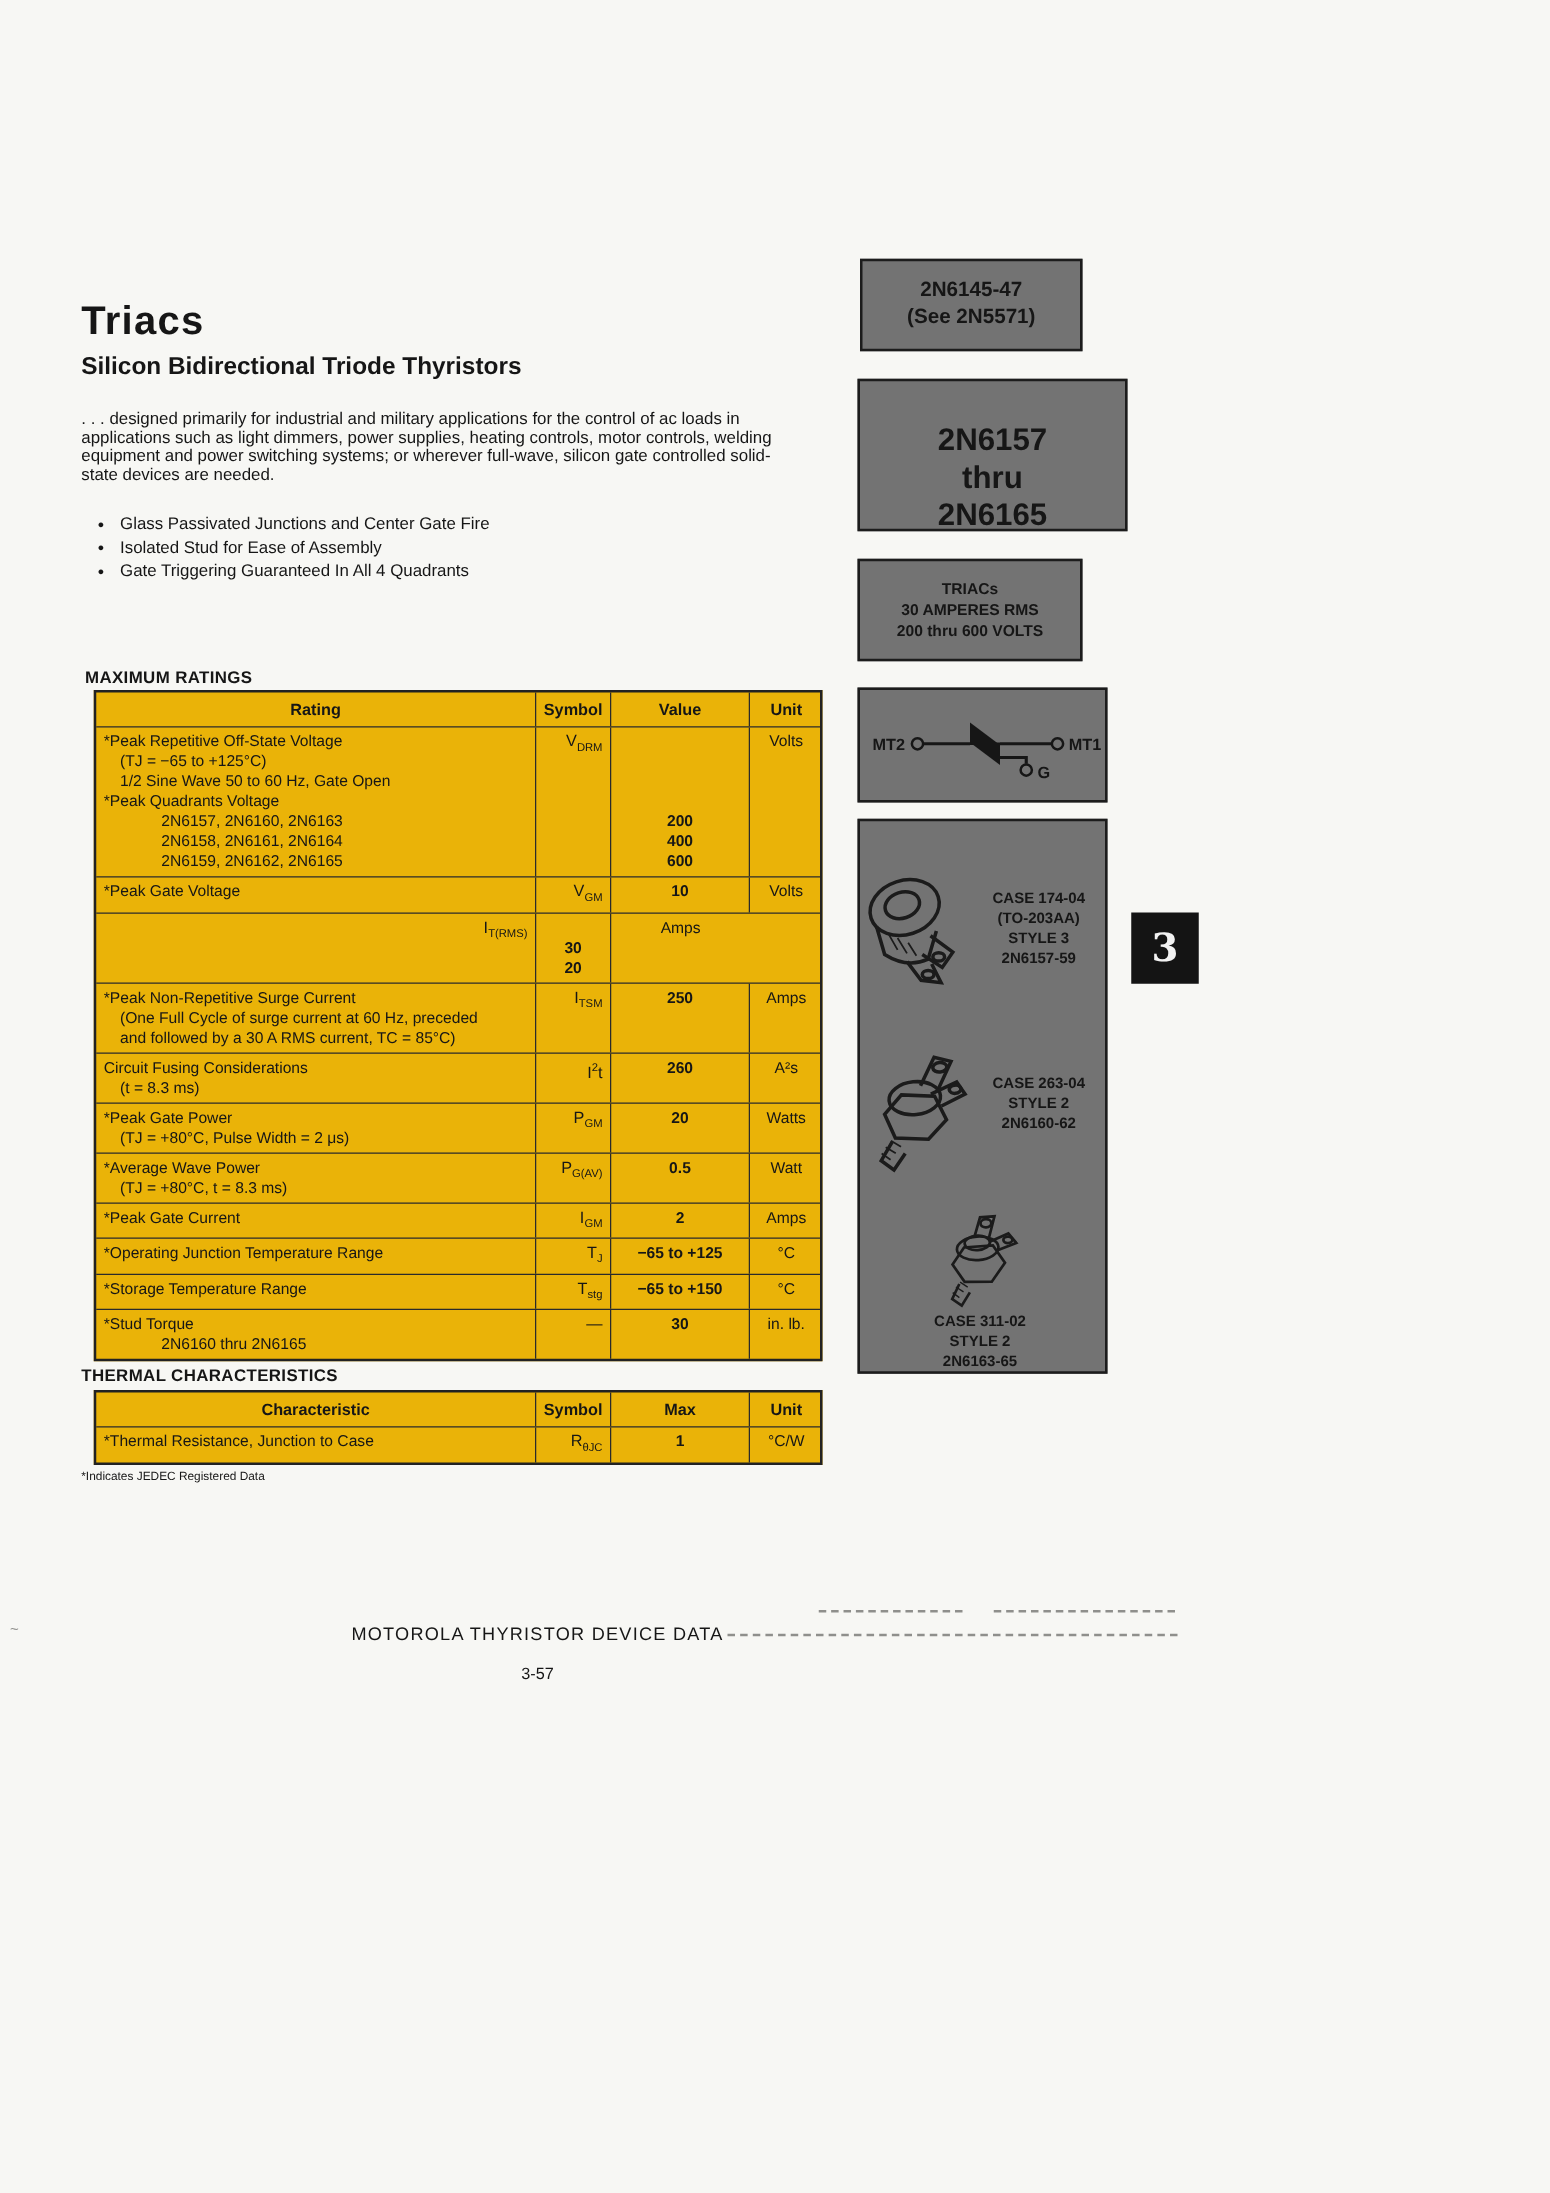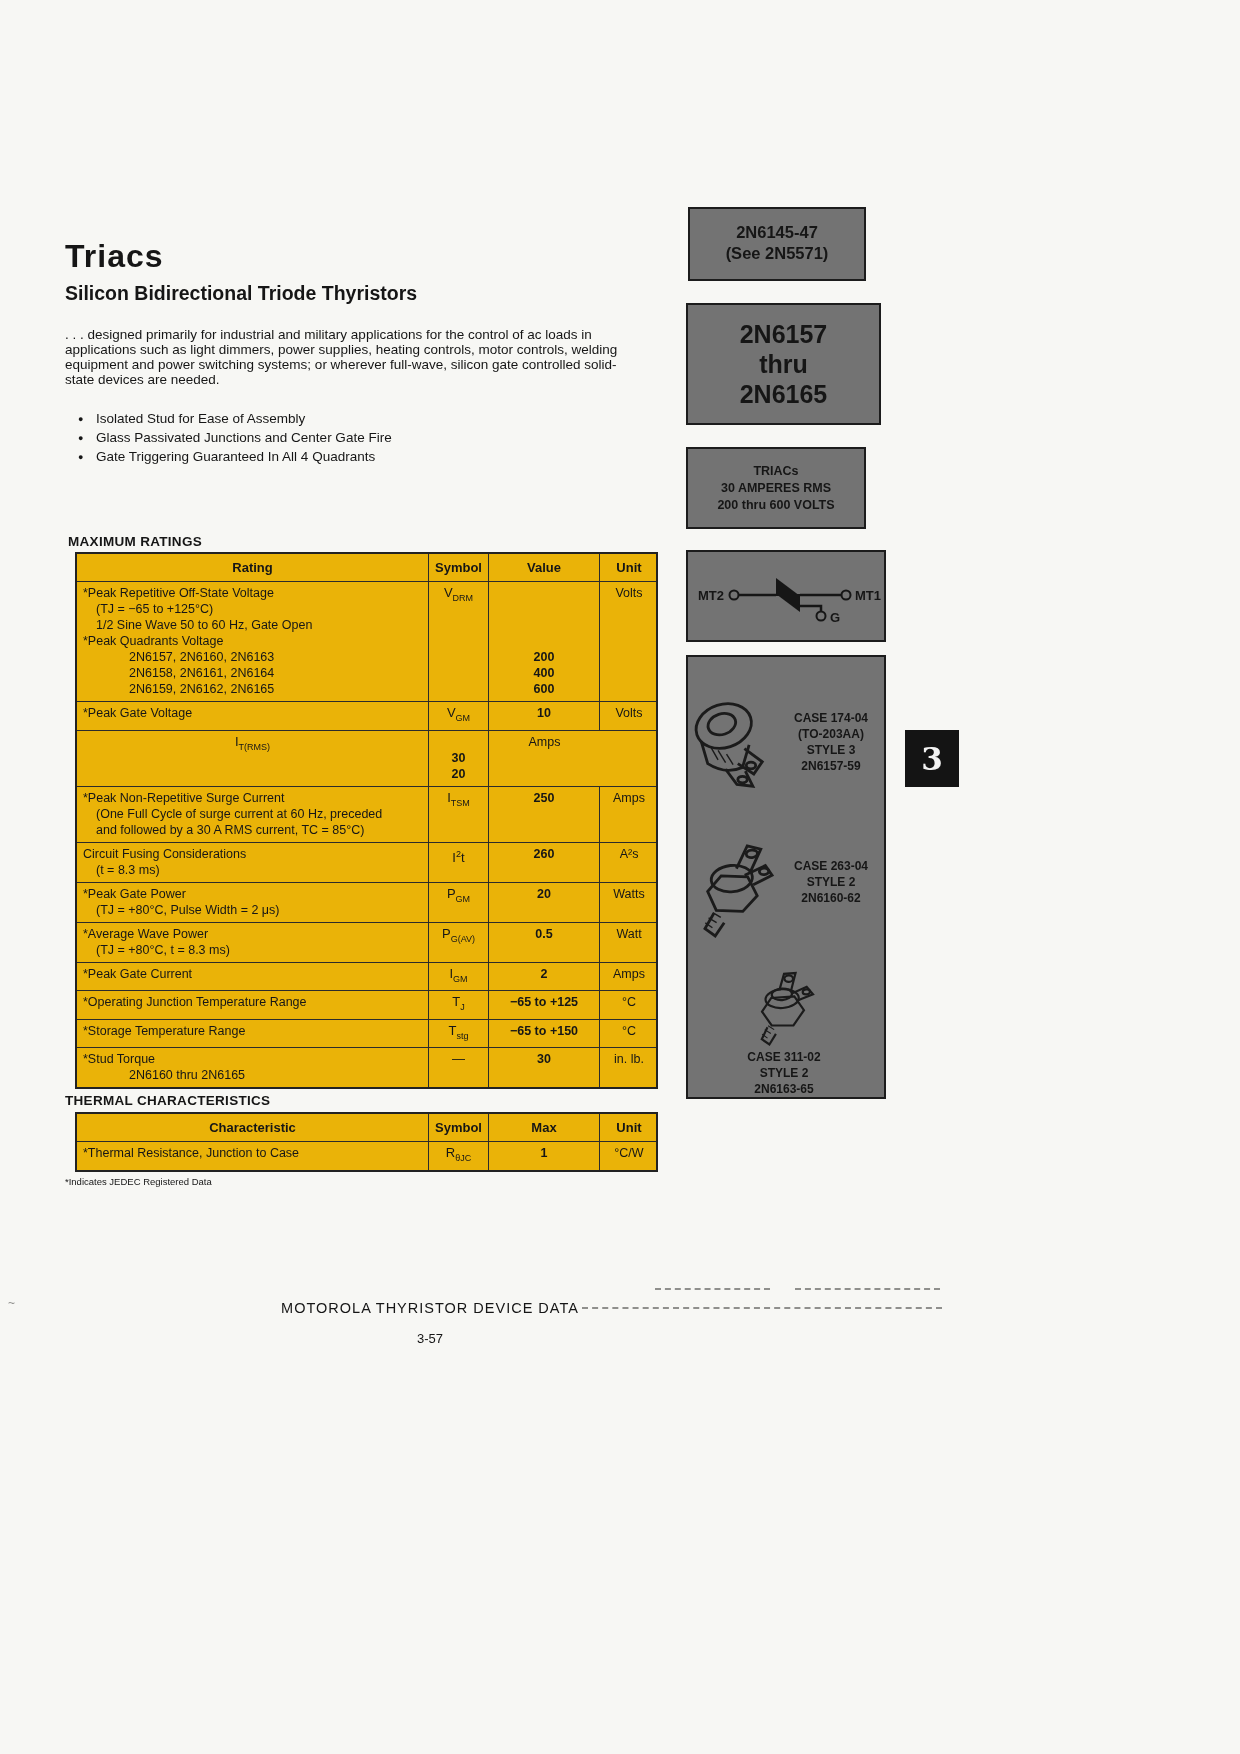--- a/index.html
+++ b/index.html
@@ -14,21 +14,21 @@
   .title{left:65px; top:238px; font-size:32px; font-weight:bold; letter-spacing:1px;}
   .subtitle{left:65px; top:282px; font-size:19.5px; font-weight:bold;}
   .desc{left:65px; top:327px; width:556px; font-size:13.5px; line-height:15px;}
   .bullets{left:78px; top:409px; width:540px; font-size:13.5px;}
   .bullets .b{line-height:19px; padding-left:18px; position:relative;}
   .bullets .b::before{content:"●"; position:absolute; left:0; top:1px; font-size:9px;}
   
   .sbox{border:2px solid #1c1c1c; text-align:center; background:#737373;}
   .ref-box{left:688px; top:207px; width:178px; height:74px; padding-top:13px; box-sizing:border-box;}
   .ref-box div{font-size:16.5px; font-weight:bold; line-height:21px;}
-  .part-box{left:686px; top:303px; width:195px; height:122px; padding-top:14px; box-sizing:border-box; border-width:2.5px;}
+  .part-box{left:686px; top:303px; width:216px; height:122px; padding-top:32px; box-sizing:border-box; border-width:2.5px;}
   .part-box div{font-size:25px; font-weight:bold; line-height:30px;}
   .class-box{left:686px; top:447px; width:180px; height:82px; padding-top:14px; box-sizing:border-box;}
   .class-box div{font-size:12.5px; font-weight:bold; line-height:17px;}
   .symbol-box{left:686px; top:550px; width:196px; height:88px;}
   .case-box{left:686px; top:655px; width:196px; height:440px;}
   .case-entry{position:absolute; left:0; width:100%; display:flex; align-items:center;}
   .case-entry svg{flex:0 0 94px;}
   .case-label{flex:1; text-align:center; font-size:12px; font-weight:bold; line-height:16px; padding-right:4px;}
   .page-tab{left:905px; top:730px; width:54px; height:57px; background:#141414; color:#f2f2f2;
     display:flex; align-items:center; justify-content:center;
@@ -37,21 +37,21 @@
   .sec-label{font-size:13.5px; font-weight:bold; letter-spacing:0.3px;}
   .dtable{width:583px; border:2px solid #222; box-sizing:border-box; background:#eab308;}
   .trow{display:grid; grid-template-columns:352px 60px 111px 58px; border-bottom:1.5px solid #2b2b2b;}
   .trow:last-child{border-bottom:none;}
   .tcell{border-right:1.5px solid #2b2b2b; padding:3px 6px 4px 6px; box-sizing:border-box;}
   .tcell:last-child{border-right:none;}
   .hcell{text-align:center; font-weight:bold; font-size:13px; padding-top:6px; padding-bottom:6px;}
   .rline{font-size:12.5px; line-height:16px; white-space:nowrap;}
   .rline.i1{padding-left:13px;}
   .rline.i2{padding-left:46px;}
-  .symc{text-align:center; font-size:13px; line-height:16px;}
+  .symc{text-align:right; font-size:13px; line-height:16px;}
   .valc{text-align:center;font-weight:bold;}
   .vline{font-size:12.5px; line-height:16px; min-height:16px;}
   .unitc{text-align:center; font-size:12.5px; line-height:16px;}
   sub{font-size:9px;}
   sup{font-size:9px;}
   .footnote{font-size:9.5px;}
   
   .footer1{left:75px; top:1300px; width:710px; text-align:center; font-size:14.5px; letter-spacing:1px;}
   .footer2{left:75px; top:1331px; width:710px; text-align:center; font-size:13px;}
   
@@ -61,22 +61,22 @@
 </style>
 </head>
 <body>
 
 <div class="page">
 
   <div class="abs title">Triacs</div>
   <div class="abs subtitle">Silicon Bidirectional Triode Thyristors</div>
   <div class="abs desc">. . . designed primarily for industrial and military applications for the control of ac loads in applications such as light dimmers, power supplies, heating controls, motor controls, welding equipment and power switching systems; or wherever full-wave, silicon gate controlled solid-state devices are needed.</div>
   <div class="abs bullets">
+    <div class="b">Glass Passivated Junctions and Center Gate Fire</div>
     <div class="b">Isolated Stud for Ease of Assembly</div>
-    <div class="b">Glass Passivated Junctions and Center Gate Fire</div>
     <div class="b">Gate Triggering Guaranteed In All 4 Quadrants</div>
   </div>
 
   <div class="abs sbox ref-box">
     <div>2N6145-47</div>
     <div>(See 2N5571)</div>
   </div>
   <div class="abs sbox part-box">
     <div>2N6157</div>
     <div>thru</div>

